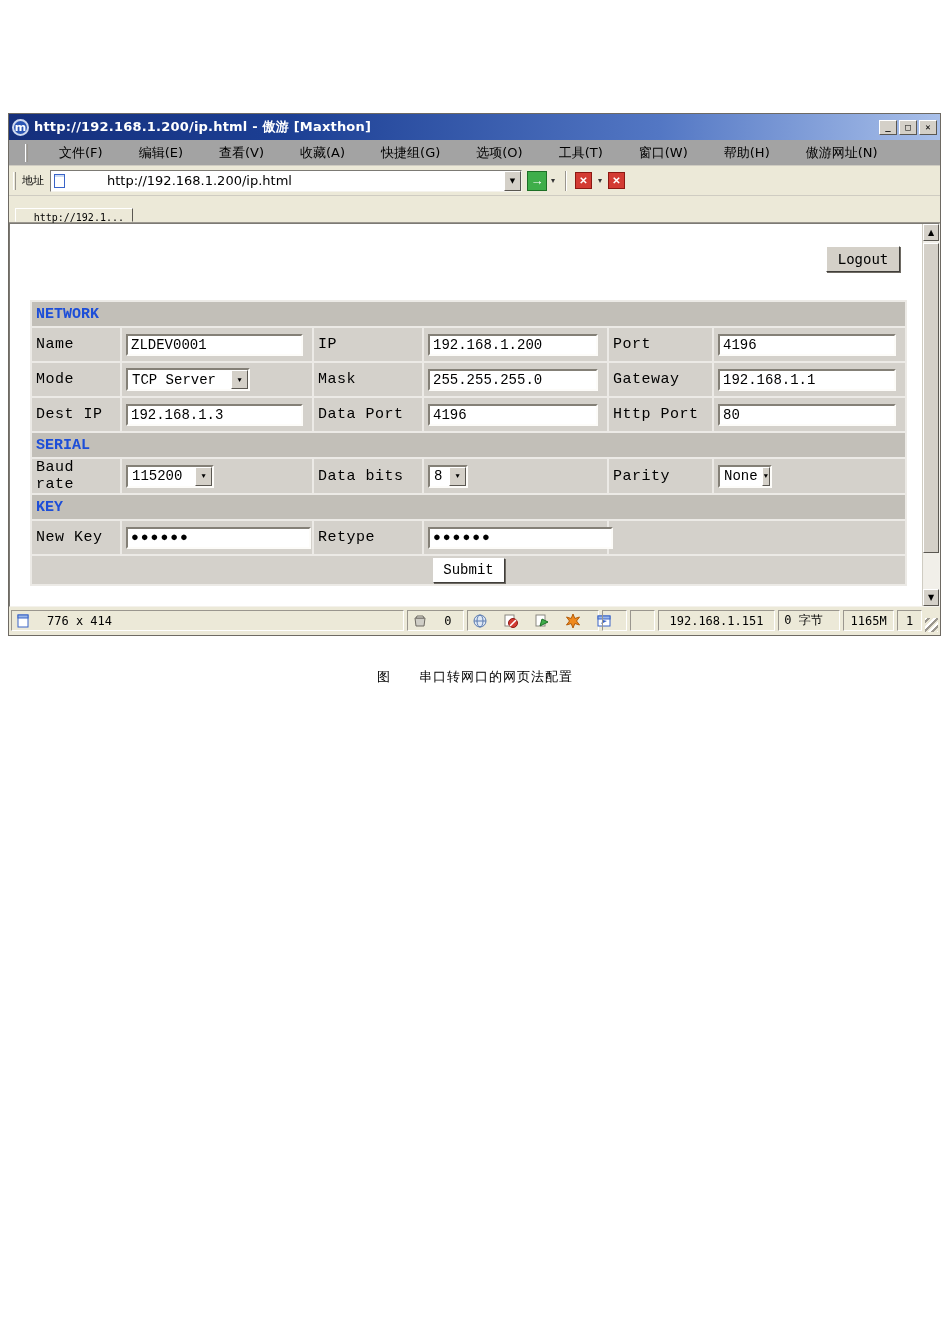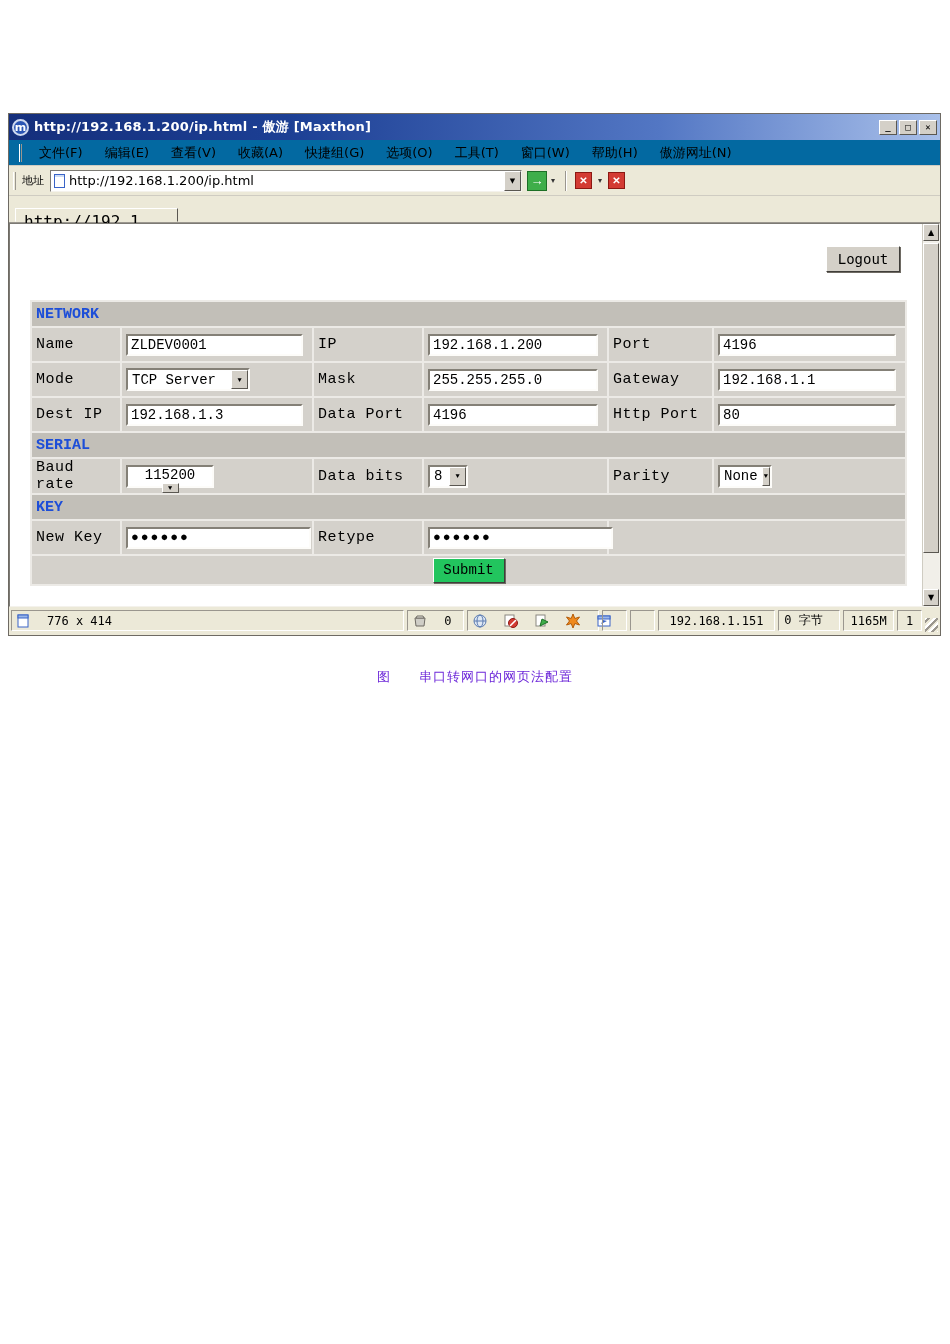--- a/index.html
+++ b/index.html
@@ -16,49 +16,49 @@
   .logo { width: 17px; height: 17px; border-radius: 50%; background: #2b55b4; border: 2px solid #cfd9ef;
           color: #fff; font-size: 11px; font-weight: bold; display: flex; align-items: center; justify-content: center;
           margin-right: 5px; line-height: 1; }
   .title { color: #fff; font-weight: bold; font-size: 13px; letter-spacing: 0.2px; flex: 1;
            white-space: nowrap; overflow: hidden; }
   .winbtns { display: flex; gap: 2px; }
   .winbtn { width: 18px; height: 15px; background: #d4d0c8; border: 1px solid;
             border-color: #fff #5a5751 #5a5751 #fff; font-size: 9px; line-height: 12px;
             text-align: center; font-family: "DejaVu Sans Mono", monospace; font-weight: bold; color: #000; cursor: default; }
 
-  .menubar { height: 26px; flex: 0 0 26px; display: flex; align-items: center; gap: 4px;
-             background: #0369a1; border-bottom: 1px solid #cfccc2; padding-left: 8px; }
+  .menubar { height: 26px; flex: 0 0 26px; display: flex; align-items: center; gap: 18px;
+             background: #a3a3a3; border-bottom: 1px solid #cfccc2; padding-left: 14px; }
   .grip { width: 3px; height: 18px; margin: 0 4px 0 2px; border-left: 1px solid #fff; border-right: 1px solid #9a968e; }
   .menu-item { padding: 3px 9px; font-size: 13px; color: #000; white-space: nowrap; }
 
   .addressbar { height: 30px; flex: 0 0 30px; display: flex; align-items: center; background: #ece9d8;
                 border-bottom: 1px solid #cfccc2; padding-left: 2px; }
   .addr-label { font-size: 11px; margin: 0 6px 0 2px; }
   .addr-combo { display: flex; align-items: center; width: 472px; height: 22px; background: #fff;
-                border: 1px solid; border-color: #7c7a74 #f4f2ec #f4f2ec #7c7a74; padding-left: 3px; }
+                border: 1px solid; border-color: #7c7a74 #f4f2ec #f4f2ec #7c7a74; padding-left: 3px; gap: 38px; }
   .doc-icon { width: 11px; height: 14px; background: #fff; border: 1px solid #3a64c8;
               box-shadow: inset 0 2px 0 #cddcf4; margin-right: 4px; flex: 0 0 11px; }
   .addr-input { flex: 1; border: none; outline: none; font-size: 13px; font-family: "DejaVu Sans", sans-serif;
                 height: 18px; background: #fff; }
   .combo-btn { width: 17px; height: 20px; background: #d4d0c8; border: 1px solid;
                border-color: #fff #5a5751 #5a5751 #fff; font-size: 7px; display: flex;
                align-items: center; justify-content: center; color: #000; }
   .go-btn { width: 20px; height: 20px; margin-left: 5px; background: #3fae4a; border: 1px solid #1d7026;
             color: #fff; font-weight: bold; font-size: 13px; line-height: 17px; text-align: center; }
   .mini-drop { font-size: 8px; color: #333; padding: 0 4px; }
   .sep { width: 2px; height: 20px; border-left: 1px solid #9a968e; border-right: 1px solid #fff; margin: 0 6px; }
   .stop-btn { width: 17px; height: 17px; background: #d33b33; border: 1px solid #8c1812; color: #fff;
               font-weight: bold; font-size: 10px; line-height: 14px; text-align: center; margin: 0 2px; }
 
   .tabbar { height: 27px; flex: 0 0 27px; background: #ece9d8; display: flex; align-items: flex-end;
             border-bottom: 1px solid #9a968e; padding-left: 6px; }
   .tab { height: 14px; min-width: 118px; background: #ece9d8; border: 1px solid;
          border-color: #fff #5a5751 #ece9d8 #fff; font-family: "DejaVu Sans Mono", monospace;
-         font-size: 16px; padding: 3px 8px 0 8px; white-space: nowrap; }
+         font-size: 10px; padding: 3px 8px 0 8px; white-space: nowrap; text-align: right; }
 
   
   .content { flex: 1; display: flex; background: #ece9d8; border: 1px solid;
              border-color: #7c7a74 #f4f2ec #f4f2ec #7c7a74; overflow: hidden; }
   .page { flex: 1; background: #fff; position: relative; }
   .logout { position: absolute; top: 22px; right: 22px; width: 74px; height: 26px;
             background: #d4d0c8; border: 1px solid; border-color: #fff #403e3a #403e3a #fff;
             box-shadow: 1px 1px 0 #6e6a63; font-family: "DejaVu Sans Mono", monospace; font-size: 14px; }
 
   table.cfg { position: absolute; left: 20px; top: 76px; border-collapse: collapse;
@@ -71,23 +71,23 @@
   td.val input { width: 97%; height: 22px; border: 2px solid; border-color: #848077 #fdfcf9 #fdfcf9 #848077;
                  background: #fff; font-family: "Liberation Mono", "DejaVu Sans Mono", monospace;
                  font-size: 14px; padding: 0 3px; outline: none; }
   td.val input.pw { font-size: 13px; font-weight: bold; letter-spacing: 2px; width: 185px; }
   .sel { display: inline-flex; align-items: center; height: 23px; background: #fff;
          border: 2px solid; border-color: #848077 #fdfcf9 #fdfcf9 #848077; }
   .sel-text { padding: 0 4px; font-size: 14px; flex: 1; white-space: nowrap; }
   .sel-btn { width: 17px; height: 19px; background: #d4d0c8; border: 1px solid;
              border-color: #fff #5a5751 #5a5751 #fff; font-size: 7px; display: flex;
              align-items: center; justify-content: center; }
-  .w105 { width: 124px; } .w90 { width: 88px; flex-direction: column; } .w40 { width: 40px; } .w70 { width: 54px; }
+  .w105 { width: 124px; } .w90 { width: 88px; } .w40 { width: 40px; } .w70 { width: 54px; }
   tr.submit-row td { height: 30px; text-align: center; }
-  .submit { width: 72px; height: 25px; background: #22c55e; border: 1px solid;
+  .submit { width: 72px; height: 25px; background: #ffffff; border: 1px solid;
             border-color: #fff #403e3a #403e3a #fff; box-shadow: 1px 1px 0 #6e6a63;
             font-family: "Liberation Mono", "DejaVu Sans Mono", monospace; font-size: 14px; }
 
   .vscroll { flex: 0 0 17px; background: #f1efe9; border-left: 1px solid #cfccc2;
              display: flex; flex-direction: column; }
   .scroll-btn { height: 17px; flex: 0 0 17px; background: #d4d0c8; border: 1px solid;
                 border-color: #fff #5a5751 #5a5751 #fff; font-size: 8px; display: flex;
                 align-items: center; justify-content: center; color: #000; }
   .scroll-thumb { flex: 0 0 310px; margin-top: 2px; background: #d4d0c8; border: 1px solid;
                   border-color: #fff #5a5751 #5a5751 #fff; }
@@ -100,21 +100,21 @@
            display: flex; align-items: center; padding: 0 5px; gap: 17px; white-space: nowrap; }
   .p-size { width: 424px; } .p-count { width: 60px; } .p-icons { width: 132px; justify-content: space-between; }
   .p-sm { width: 26px; } .p-ip { width: 126px; justify-content: center; }
   .p-bytes { width: 66px; justify-content: flex-start; } .p-mem { width: 54px; justify-content: center; }
   .p-num { width: 26px; justify-content: center; }
   .rgrip { width: 14px; height: 14px; margin-left: auto; align-self: flex-end;
            background: repeating-linear-gradient(135deg, #fff 0 2px, #9a968e 2px 4px, transparent 4px 6px); }
   .sicon { display: inline-flex; }
 
   .caption { position: absolute; left: 0; top: 668px; width: 950px; text-align: center;
-             font-family: "DejaVu Serif", serif; font-size: 13px; color: #6d28d9; letter-spacing: 1px; }
+             font-family: "DejaVu Serif", serif; font-size: 13px; color: #000000; letter-spacing: 1px; }
 </style>
 </head>
 <body>
 
 <div class="canvas">
   <div class="window">
 
     <div class="titlebar">
       <span class="logo">m</span>
       <span class="title">http://192.168.1.200/ip.html - 傲游 [Maxthon]</span>

